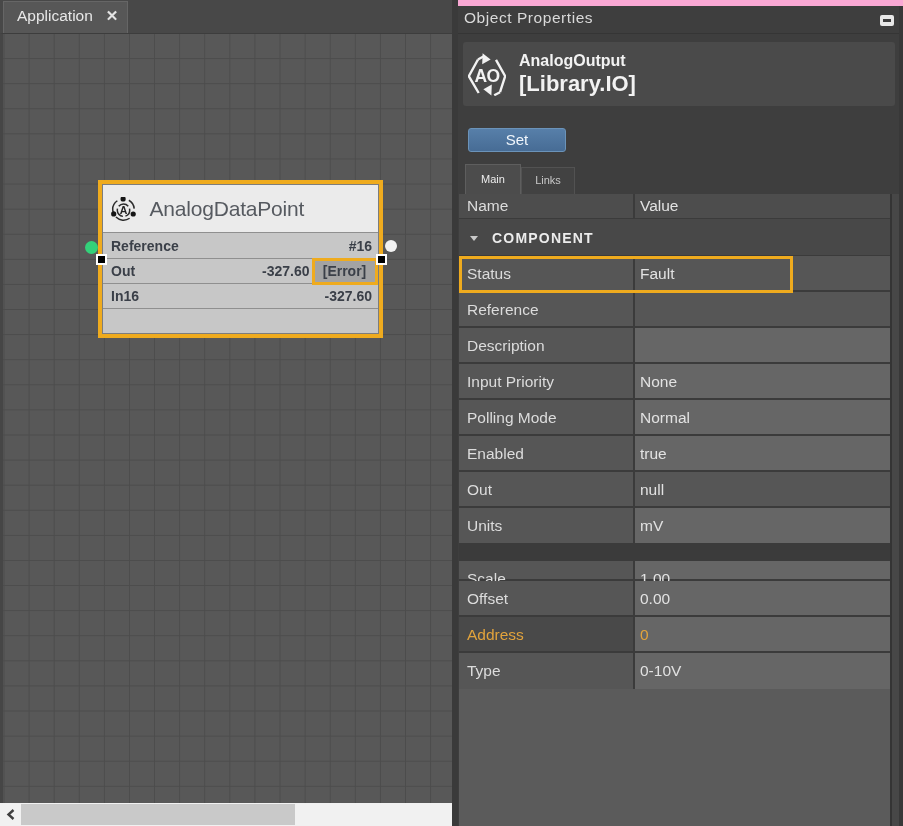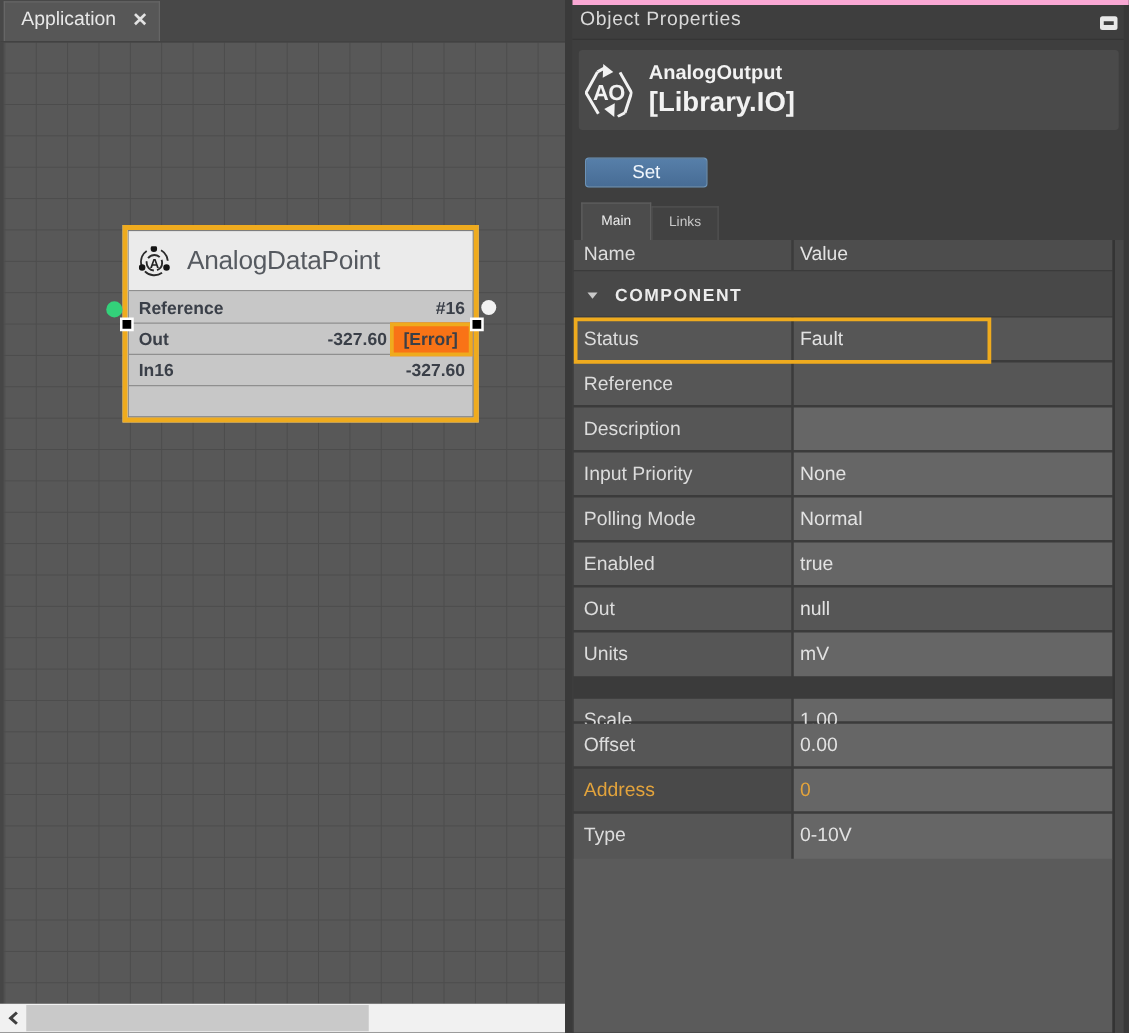--- a/index.html
+++ b/index.html
@@ -31,32 +31,32 @@
   #block { position:absolute; left:95px; top:146px; width:285px; height:158px;
     border:4px solid #efab1e; background:#c7c7c7; box-shadow:inset 0 0 0 1px #7d7d7d; }
   #bhead { position:absolute; left:1px; top:1px; right:1px; height:48px; background:#ebebeb;
     border-bottom:1px solid #8f8f8f; }
   #bhead .t { position:absolute; left:46.5px; top:12px; font-size:21px; letter-spacing:-0.2px; color:#565a60; }
   .brow { position:absolute; left:1px; right:1px; height:25px; border-bottom:1px solid #8f8f8f;
     font-size:14px; font-weight:bold; color:#3a3f48; }
   .brow .n { position:absolute; left:8px; top:4px; }
   .brow .v { position:absolute; right:6px; top:4px; }
   #errbox { position:absolute; right:1.5px; top:73.5px; width:66px; height:27.5px;
-    border:3px solid #efab1e; background:#f97316; z-index:3; text-align:center;
+    border:3px solid #efab1e; background:#a3a3a3; z-index:3; text-align:center;
     font-size:14px; font-weight:bold; color:#3a3f48; line-height:21px; }
   .port { position:absolute; border-radius:50%; z-index:4; }
   .handle { position:absolute; width:11px; height:11px; background:#fff; z-index:5; }
   .handle .in { position:absolute; left:2px; top:2px; width:7px; height:7px; background:#000; }
 
   
   #divider { position:absolute; left:452px; top:0; width:6px; height:826px; background:#3a3a3a; }
 
   
   #right { position:absolute; left:458px; top:0; width:445px; height:826px; background:#3e3e3e;
-    border-top:4px solid #f9a8d4; color:#dcdcdc; font-size:15.5px; }
+    border-top:6px solid #f9a8d4; color:#dcdcdc; font-size:15.5px; }
   #rtitle { position:absolute; left:6px; top:3px; letter-spacing:0.55px; color:#d9d9d9; }
   #rico { position:absolute; left:422px; top:9px; width:14px; height:11px; background:#e8e8e8;
     border-radius:2px; }
   #rico .bar { position:absolute; left:3px; top:4px; width:8px; height:3px; background:#3e3e3e; }
   #aobox { position:absolute; left:5px; top:36px; width:432px; height:64px; background:#4a4a4a;
     border-radius:3px; }
   #aobox .l1 { position:absolute; left:56px; top:10px; font-weight:bold; font-size:16px; color:#f2f2f2; }
   #aobox .l2 { position:absolute; left:56px; top:29px; font-weight:bold; font-size:22px; color:#f2f2f2; }
   #setbtn { position:absolute; left:10px; top:122px; width:98px; height:24px;
     background:linear-gradient(#577fa9, #476c95); border:1px solid #6b93b9; border-radius:3px;

